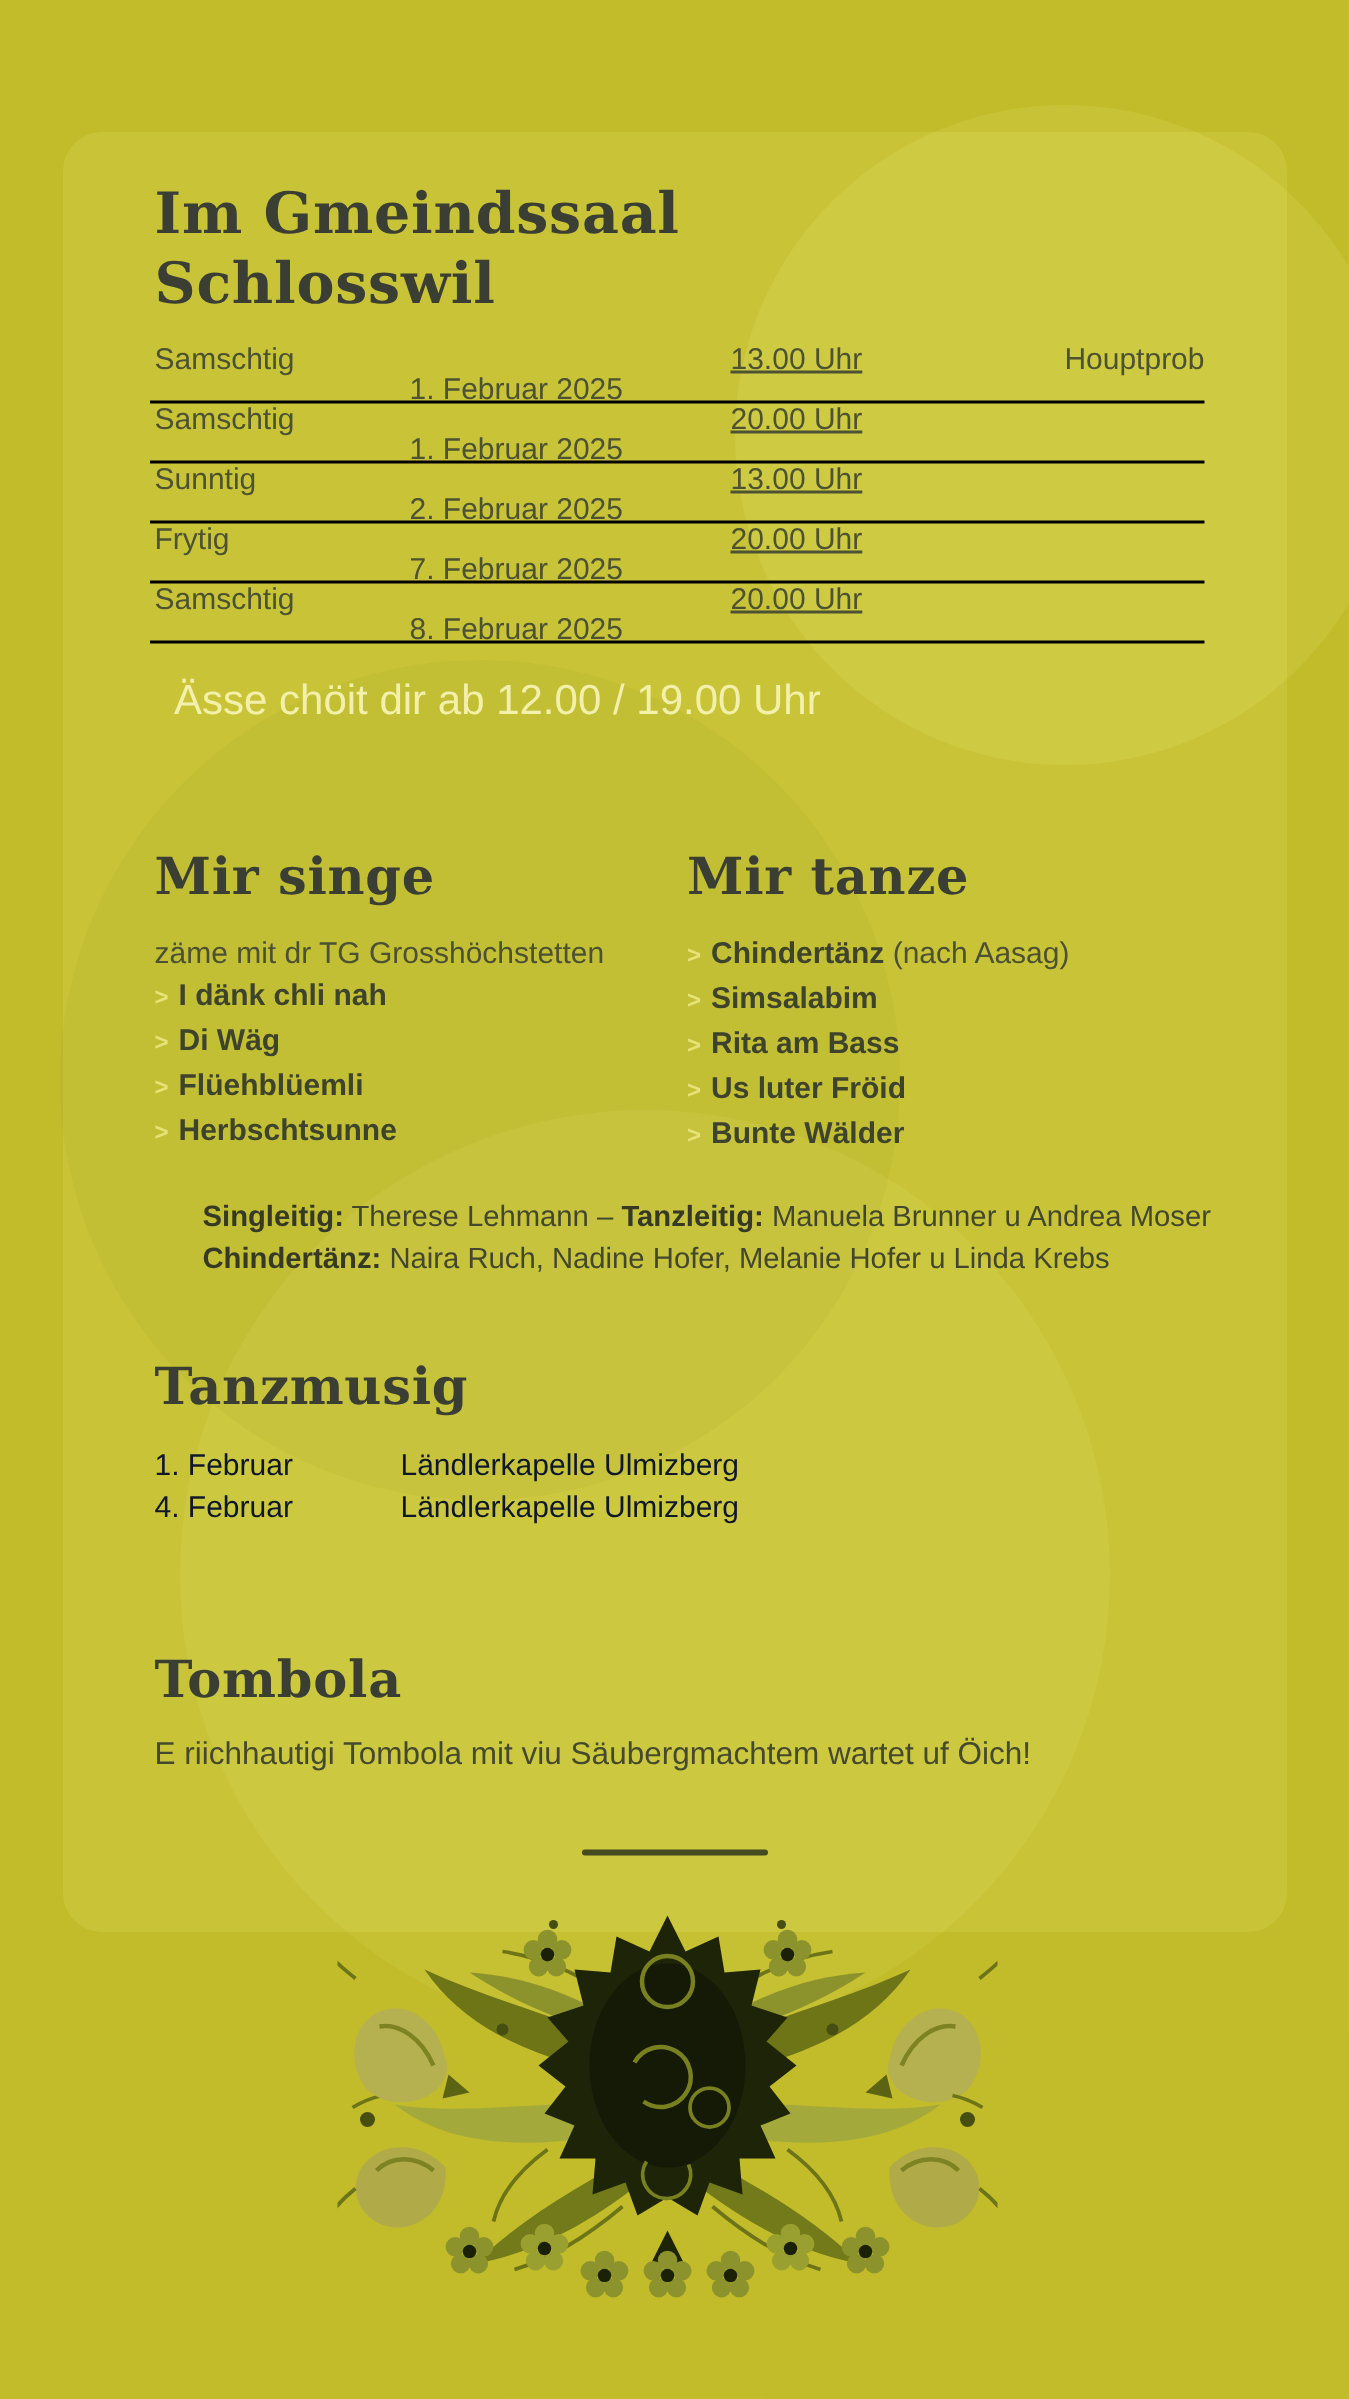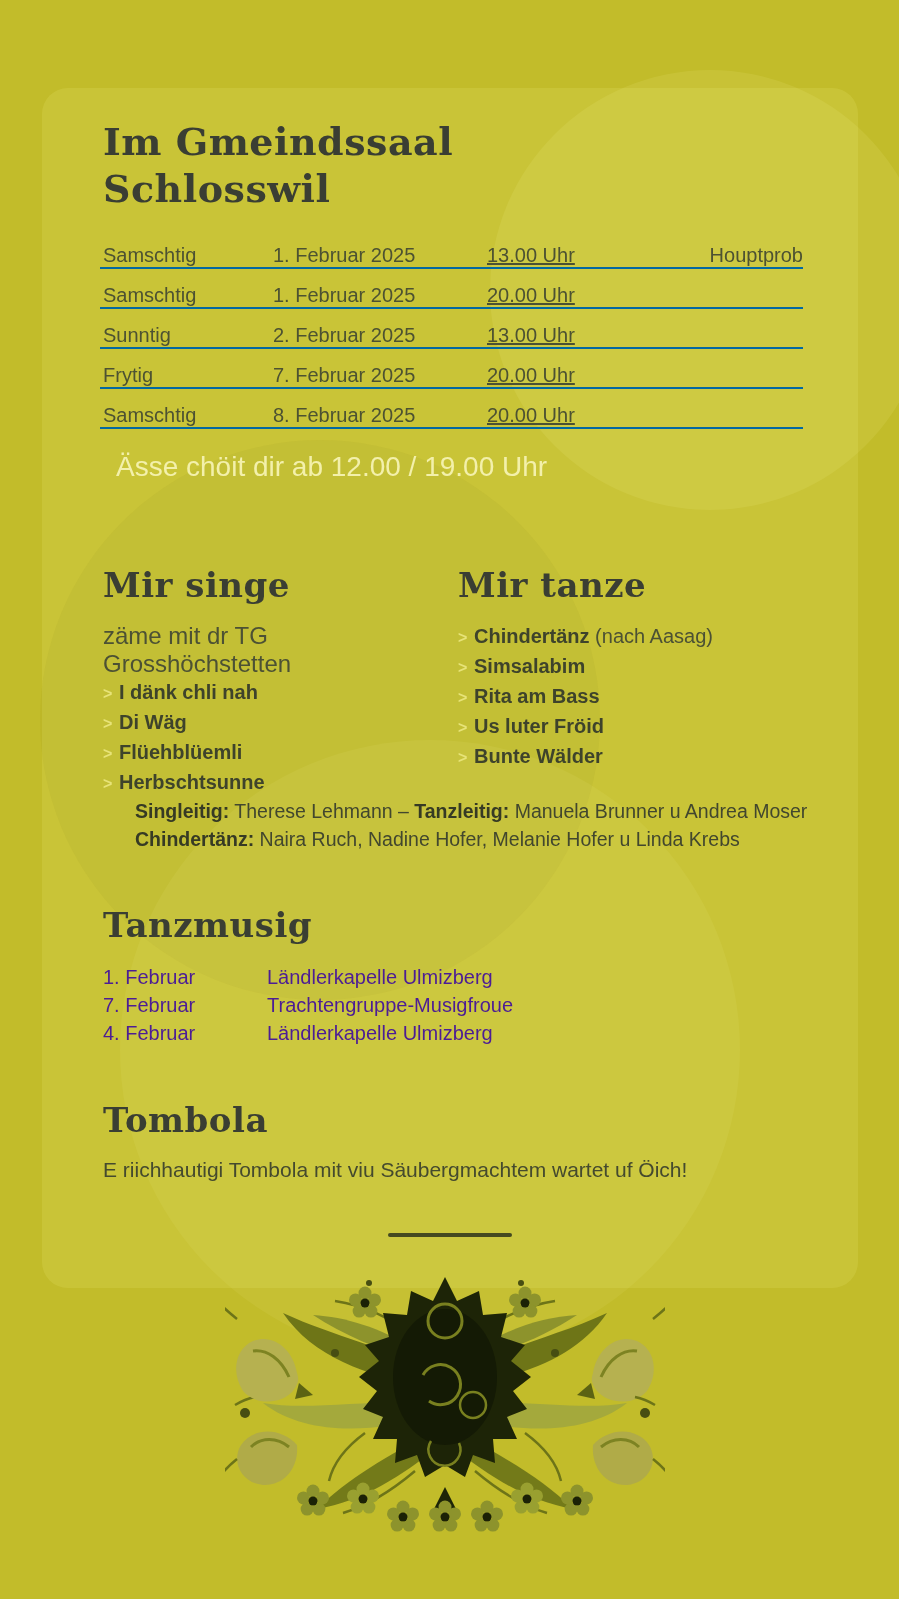--- a/index.html
+++ b/index.html
@@ -20,55 +20,55 @@
 
   
   .serif-head{
     font-family:"DejaVu Serif","Liberation Serif",serif;
     font-weight:700;color:#3a3e33;letter-spacing:0.5px;
   }
   .page-title{position:absolute;left:103px;top:118px;font-size:38px;line-height:47px;}
 
   
   .schedule{position:absolute;left:100px;top:229px;width:703px;font-size:20px;color:#4d5232;}
-  .srow{display:flex;align-items:flex-end;height:38px;border-bottom:2px solid #0369a1;padding-left:3px;}
+  .srow{display:flex;align-items:flex-start;height:38px;border-bottom:2px solid #000000;padding-left:3px;}
   .c-day{width:170px;}
   .c-date{width:214px;margin-top:20px;}
   .c-time{flex:1;text-decoration:underline;}
   .c-note{text-align:right;}
 
   .meal-note{
     position:absolute;left:116px;top:451px;
     font-size:28px;font-weight:400;color:#f3f0ab;
   }
 
   
   .section-sing{position:absolute;left:103px;top:563px;width:340px;}
   .section-dance{position:absolute;left:458px;top:563px;width:360px;}
   .col-head{font-size:34px;line-height:44px;}
-  .col-intro{margin-top:15px;font-size:24px;line-height:28px;color:#4c5134;}
+  .col-intro{margin-top:15px;font-size:20px;line-height:28px;color:#4c5134;}
   .item-list{margin:0;padding:0;list-style:none;}
   .section-sing .item-list{margin-top:0;}
   .section-dance .item-list{margin-top:15px;}
   .item{display:flex;align-items:baseline;line-height:28px;font-size:20px;}
   .marker{
     width:16px;flex:0 0 16px;color:#e7e378;font-weight:700;font-size:16px;
   }
   .item-bold{font-weight:700;color:#3e432b;}
   .item-normal{font-weight:400;color:#4c5134;white-space:pre;}
 
   
   .credits{position:absolute;left:103px;top:797px;width:720px;font-size:19.5px;line-height:28px;color:#42472e;margin-left:32px;}
   .credits b{font-weight:700;color:#363a24;}
   .credits span{white-space:pre-wrap;}
 
   
   .section-band{position:absolute;left:103px;top:903px;width:600px;}
   .band-rows{margin-top:16px;}
-  .brow{display:flex;line-height:28px;font-size:20px;color:#4c1d95;}
+  .brow{display:flex;line-height:28px;font-size:20px;color:#0f172a;}
   .b-date{width:164px;}
 
   
   .section-tombola{position:absolute;left:103px;top:1098px;width:720px;}
   .tombola-text{margin-top:14px;font-size:21px;line-height:28px;color:#454a2e;}
 
   .divider{
     position:absolute;left:388px;top:1233px;width:124px;height:4px;
     background:#454a20;border-radius:2px;
   }
@@ -184,24 +184,20 @@
     <b>Chindertänz:</b><span> Naira Ruch, Nadine Hofer, Melanie Hofer u Linda Krebs</span>
   </div>
 </div>
 
 <div class="section-band">
   <div class="serif-head col-head">Tanzmusig</div>
   <div class="band-rows">
     <div class="brow">
       <span class="b-date">1. Februar</span>
       <span class="b-name">Ländlerkapelle Ulmizberg</span>
-    </div>
-    <div class="brow">
-      <span class="b-date">7. Februar</span>
-      <span class="b-name">Trachtengruppe-Musigfroue</span>
     </div>
     <div class="brow">
       <span class="b-date">4. Februar</span>
       <span class="b-name">Ländlerkapelle Ulmizberg</span>
     </div>
   </div>
 </div>
 
 <div class="section-tombola">
   <div class="serif-head col-head">Tombola</div>

